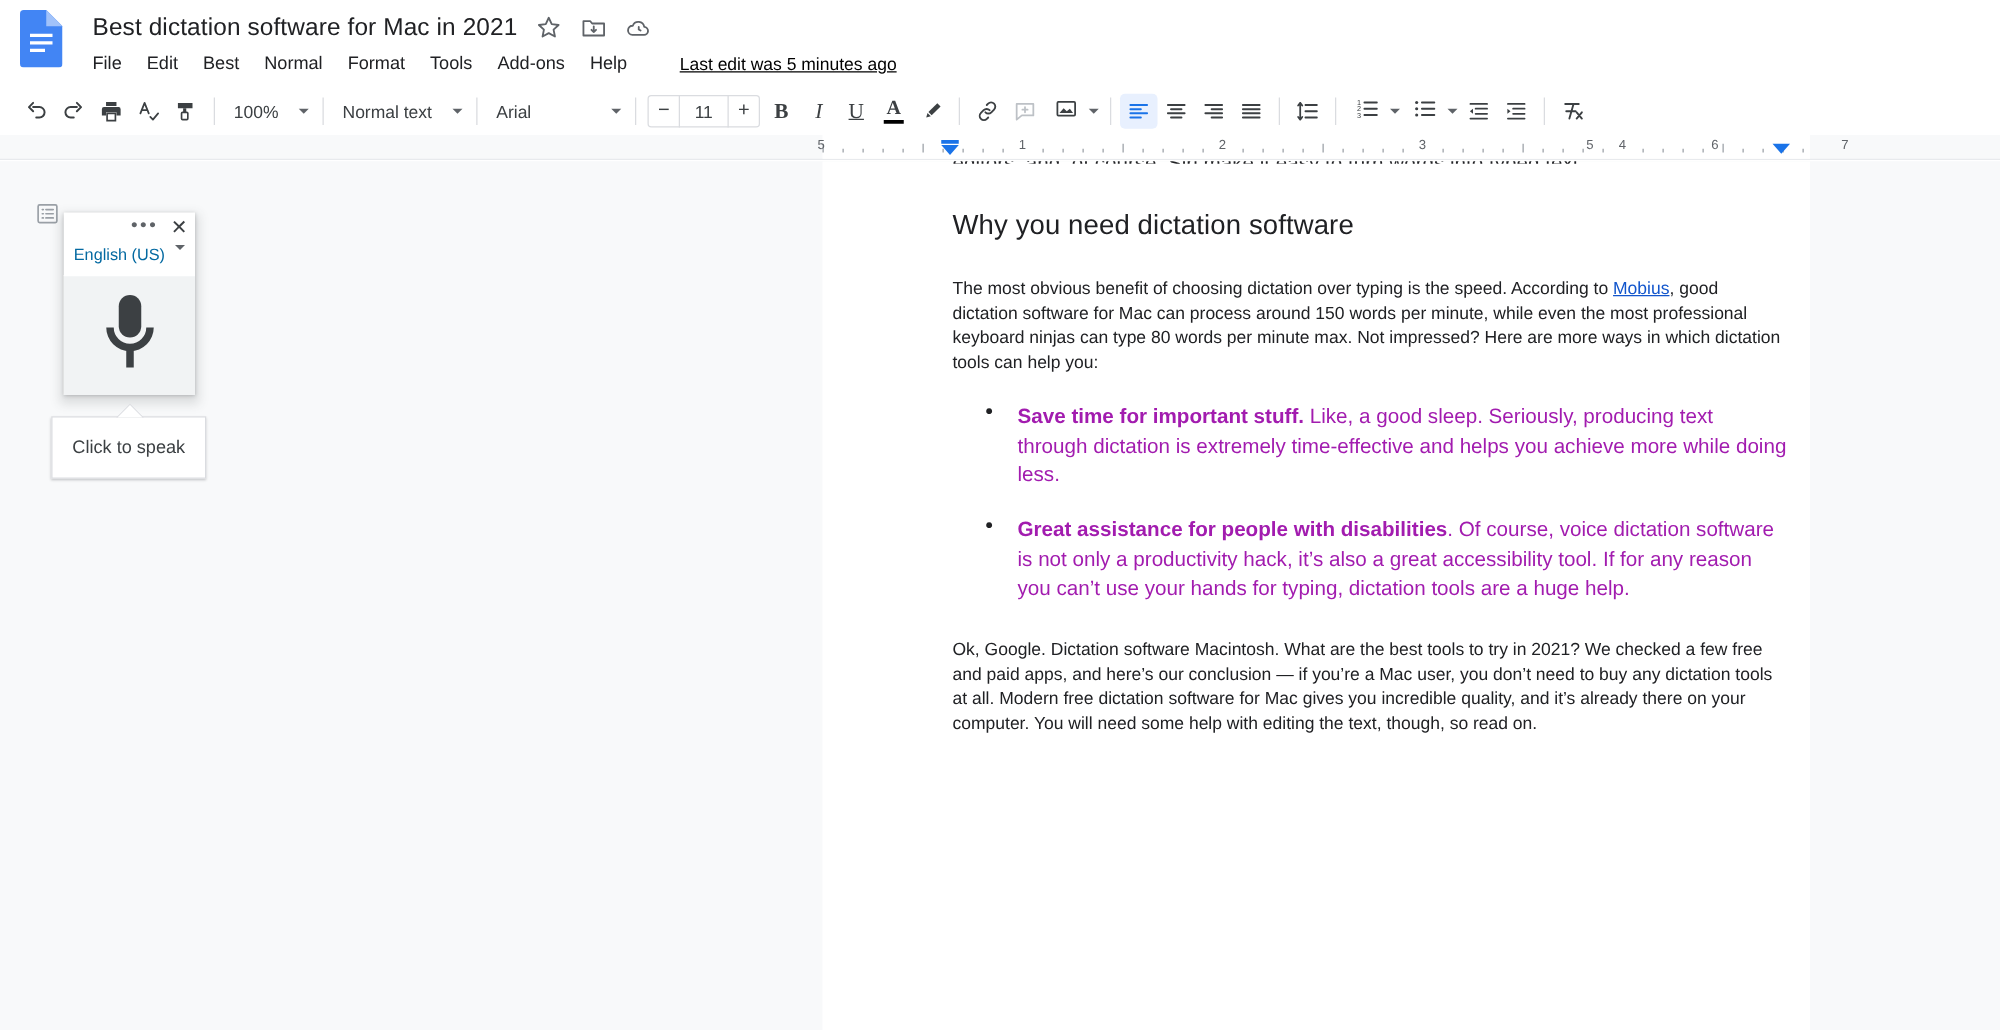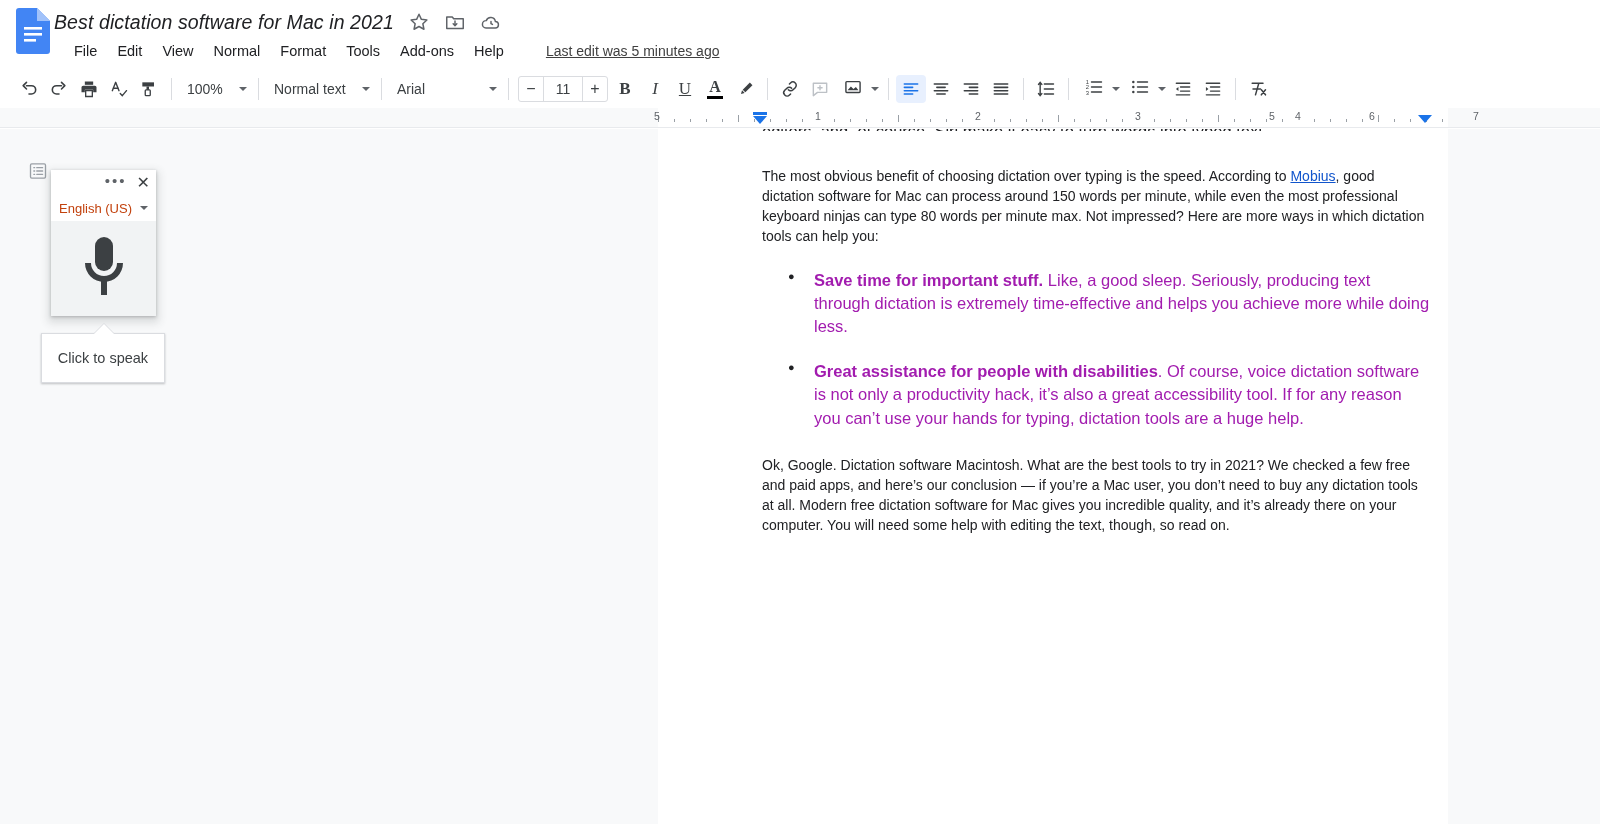--- a/index.html
+++ b/index.html
@@ -14,38 +14,38 @@
 
   
   .header {
     position: absolute; top: 0; left: 0; width: 1600px; height: 70px;
     background: #ffffff;
   }
   .docs-logo {
     position: absolute; left: 16px; top: 8px; width: 34px; height: 46px;
   }
   .title-row {
-    position: absolute; left: 54px; top: 6px; height: 32px;
-    display: flex; align-items: center; gap: 14px; font-style: italic;
+    position: absolute; left: 74px; top: 6px; height: 32px;
+    display: flex; align-items: center; gap: 14px;
   }
   .doc-title {
     font-size: 19.5px; color: #202124; letter-spacing: 0.1px;
     white-space: nowrap;
   }
   .hdr-icon { width: 22px; height: 22px; color: #5f6368; display:block; }
   .menu-row {
     position: absolute; left: 64px; top: 38px; height: 26px;
     display: flex; align-items: center; gap: 0;
   }
   .menu-item {
     font-size: 14.5px; color: #202124; padding: 2px 10px; white-space: nowrap;
     border-radius: 3px; cursor: pointer;
   }
   .last-edit {
-    font-size: 14px; color: #404040; margin-left: 32px;
+    font-size: 14px; color: #000000; margin-left: 32px;
     text-decoration: underline; white-space: nowrap; cursor: pointer;
   }
 
   
   .toolbar {
     position: absolute; top: 70px; left: 0; width: 1600px; height: 38px;
     background: #ffffff;
     display: flex; align-items: center; padding-left: 14px;
   }
   .tb-btn {
@@ -177,22 +177,22 @@
     background: #ffffff; box-shadow: 0 1px 3px rgba(60,64,67,.3), 0 4px 8px 3px rgba(60,64,67,.15);
   }
   .vw-top {
     height: 26px; display: flex; align-items: center; justify-content: flex-end;
     padding: 0 6px; gap: 10px;
   }
   .vw-dots { font-size: 15px; color: #5f6368; letter-spacing: 2px; cursor: pointer;
     line-height: 1; padding-bottom: 5px; }
   .vw-close { font-size: 16px; color: #3c4043; cursor: pointer; line-height: 1; }
   .vw-lang {
-    height: 24px; display: flex; align-items: center; padding: 0 8px;
-    font-size: 13px; color: #c2410c; cursor: pointer; gap: 8px;
+    height: 24px; display: flex; align-items: flex-start; padding: 0 8px;
+    font-size: 13px; color: #0369a1; cursor: pointer; gap: 8px;
   }
   .vw-lang .caret2 {
     width: 0; height: 0; border-left: 4px solid transparent;
     border-right: 4px solid transparent; border-top: 4px solid #5f6368;
   }
   .vw-mic {
     width: 105px; height: 96px; background: #f1f3f4;
     display: flex; align-items: center; justify-content: center; cursor: pointer;
     border-top: 1px solid #fff;
   }
@@ -249,21 +249,21 @@
       <svg class="hdr-icon" viewBox="0 0 24 24" fill="none" stroke="#5f6368" stroke-width="1.6">
         <path d="M6.5 18.5a4 4 0 0 1 .3-8 5.2 5.2 0 0 1 10 1 3.5 3.5 0 0 1-.4 7z" stroke-linejoin="round"></path>
         <path d="M12 11.5v2.2l1.6 1" stroke-linecap="round"></path>
       </svg>
     </span>
   </div>
 
   <div class="menu-row">
     <span class="menu-item">File</span>
     <span class="menu-item">Edit</span>
-    <span class="menu-item">View</span>
+    <span class="menu-item">Best</span>
     <span class="menu-item">Normal</span>
     <span class="menu-item">Format</span>
     <span class="menu-item">Tools</span>
     <span class="menu-item">Add-ons</span>
     <span class="menu-item">Help</span>
     <span class="last-edit">Last edit was 5 minutes ago</span>
   </div>
 </div>
 
 <div class="toolbar">
@@ -522,20 +522,21 @@
   <div class="indent-marker" style="left:753px; top:8px;"></div>
   <div class="indent-marker" style="left:1418px; top:7px;"></div>
 </div>
 
 <div class="canvas">
   <div class="page">
     <div class="page-body">
 
       <p class="clipped-line">editors, and, of course, Siri make it easy to turn words into typed text.</p>
 
+      <h2 class="doc-h">Why you need dictation software</h2>
 
       <p class="doc-p"><span>The most obvious benefit of choosing dictation over typing is the speed. According to </span><a class="doc-link">Mobius</a><span>, good dictation software for Mac can process around 150 words per minute, while even the most professional keyboard ninjas can type 80 words per minute max. Not impressed? Here are more ways in which dictation tools can help you:</span></p>
 
       <ul class="doc-ul">
         <li><b>Save time for important stuff.</b><span> Like, a good sleep. Seriously, producing text through dictation is extremely time-effective and helps you achieve more while doing less.</span></li>
         <li><b>Great assistance for people with disabilities</b><span>. Of course, voice dictation software is not only a productivity hack, it’s also a great accessibility tool. If for any reason you can’t use your hands for typing, dictation tools are a huge help.</span></li>
       </ul>
 
 
       <p class="doc-p">Ok, Google. Dictation software Macintosh. What are the best tools to try in 2021? We checked a few free and paid apps, and here’s our conclusion — if you’re a Mac user, you don’t need to buy any dictation tools at all. Modern free dictation software for Mac gives you incredible quality, and it’s already there on your computer. You will need some help with editing the text, though, so read on.</p>

